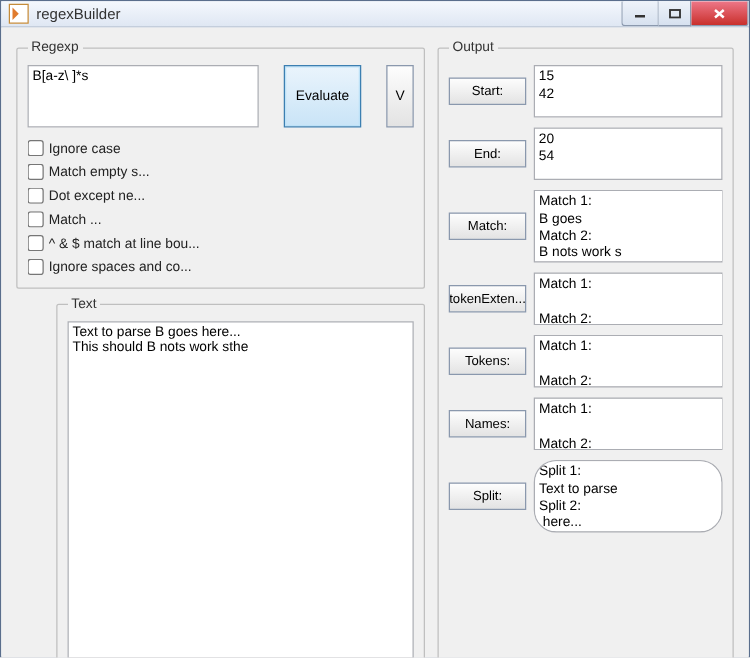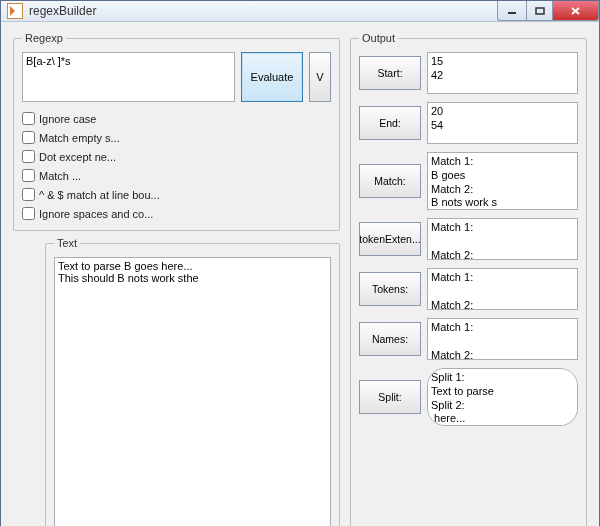--- a/index.html
+++ b/index.html
@@ -77,21 +77,21 @@
   .col-left { width: 366px; display: flex; flex-direction: column; gap: 6px; }
   .col-right { flex: 1; }
   fieldset {
     border: 1px solid #bfbfbf;
     border-radius: 2px;
     padding: 8px 8px 10px 8px;
     margin: 0;
     background: #f0f0f0;
   }
   legend { font-size: 11px; color: #333; padding: 0 3px; }
-  .regexp-row { display: flex; gap: 6px; align-items: stretch; }
+  .regexp-row { display: flex; gap: 20px; align-items: stretch; }
   .multiline-box {
     background: #fff;
     border: 1px solid #abadb3;
     font-family: inherit;
     font-size: 11px;
     padding: 2px 3px;
     resize: none;
     overflow-y: scroll;
   }
   .regexp-input { flex: 1; height: 50px; }
@@ -118,21 +118,21 @@
     column-gap: 6px;
   }
   .chk { display: flex; align-items: center; gap: 4px; font-size: 11px; color: #222; white-space: nowrap; overflow: hidden; text-overflow: ellipsis; }
   .chk input { margin: 0; width: 13px; height: 13px; }
   .chk span { overflow: hidden; text-overflow: ellipsis; }
   .text-field { flex: 1; margin-left: 32px; }
   .text-area { width: 100%; height: 270px; }
   .out-row { display: flex; align-items: stretch; gap: 6px; margin-bottom: 8px; }
   .out-label {
     width: 62px;
-    height: 34px;
+    height: 22px;
     align-self: center;
     border: 1px solid #8a98ad;
     background: linear-gradient(#fdfdfd,#e3e3e3);
     font-size: 10.5px;
     display: flex; align-items: center; justify-content: center;
     cursor: pointer;
     overflow: hidden; text-overflow: ellipsis; white-space: nowrap;
     padding: 0 3px;
   }
   .out-box { flex: 1; height: 42px; line-height: 1.25; white-space: pre; }

